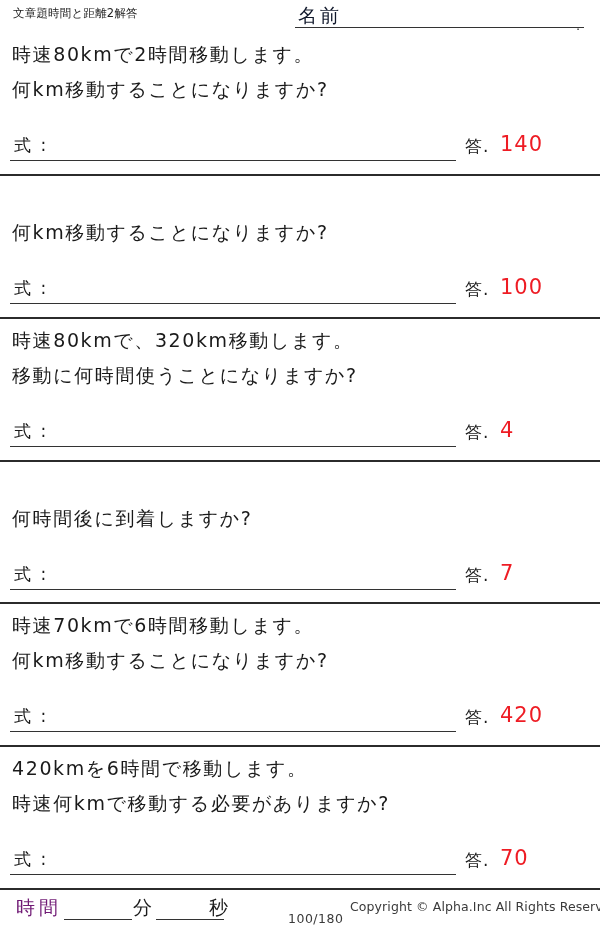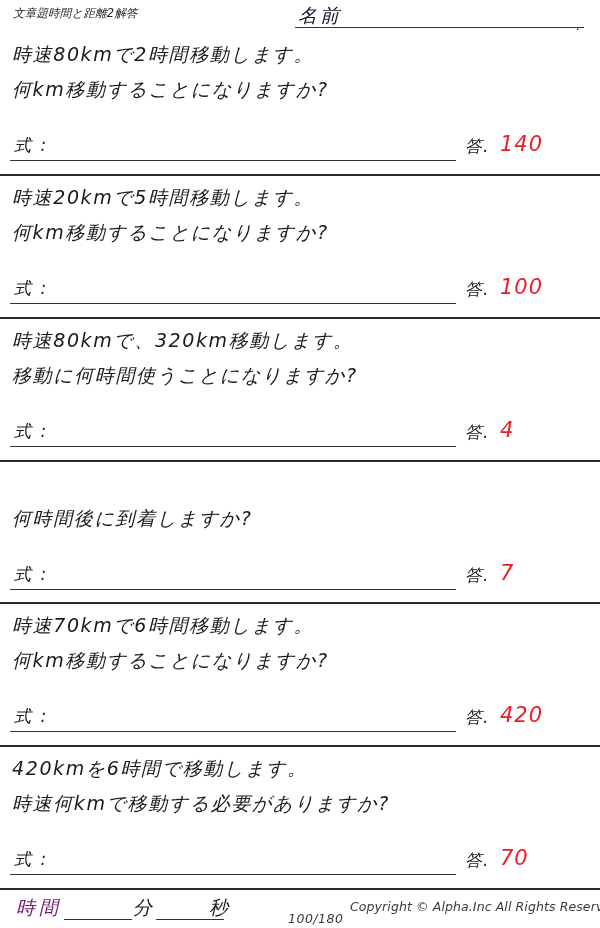--- a/index.html
+++ b/index.html
@@ -13,21 +13,20 @@
     font-family: "DejaVu Sans", "Liberation Sans", sans-serif;
     color: #1a1a1a;
     position: relative;
     overflow: hidden;
   }
   .sheet {
     width: 495px;
     height: 928px;
     position: relative;
     box-sizing: border-box;
-    font-style: italic;
   }
 
   
   .header {
     position: absolute;
     top: 0;
     left: 0;
     width: 600px;
     height: 34px;
   }
@@ -234,21 +233,20 @@
     <div class="answer-row">
       <div class="shiki-label">式 :</div>
       <div class="shiki-rule"></div>
       <div class="kotae-label">答.</div>
       <div class="kotae-value" style="color: rgb(238, 28, 36);">140</div>
     </div>
   </div>
   <div class="divider" style="top:174px;"></div>
 
   <div class="problem" style="top:177px;">
-    <div class="q-line q-line1">時速20kmで5時間移動します。</div>
     <div class="q-line q-line2">何km移動することになりますか?</div>
     <div class="answer-row">
       <div class="shiki-label">式 :</div>
       <div class="shiki-rule"></div>
       <div class="kotae-label">答.</div>
       <div class="kotae-value" style="color: rgb(238, 28, 36);">100</div>
     </div>
   </div>
   <div class="divider" style="top:317px;"></div>
 

